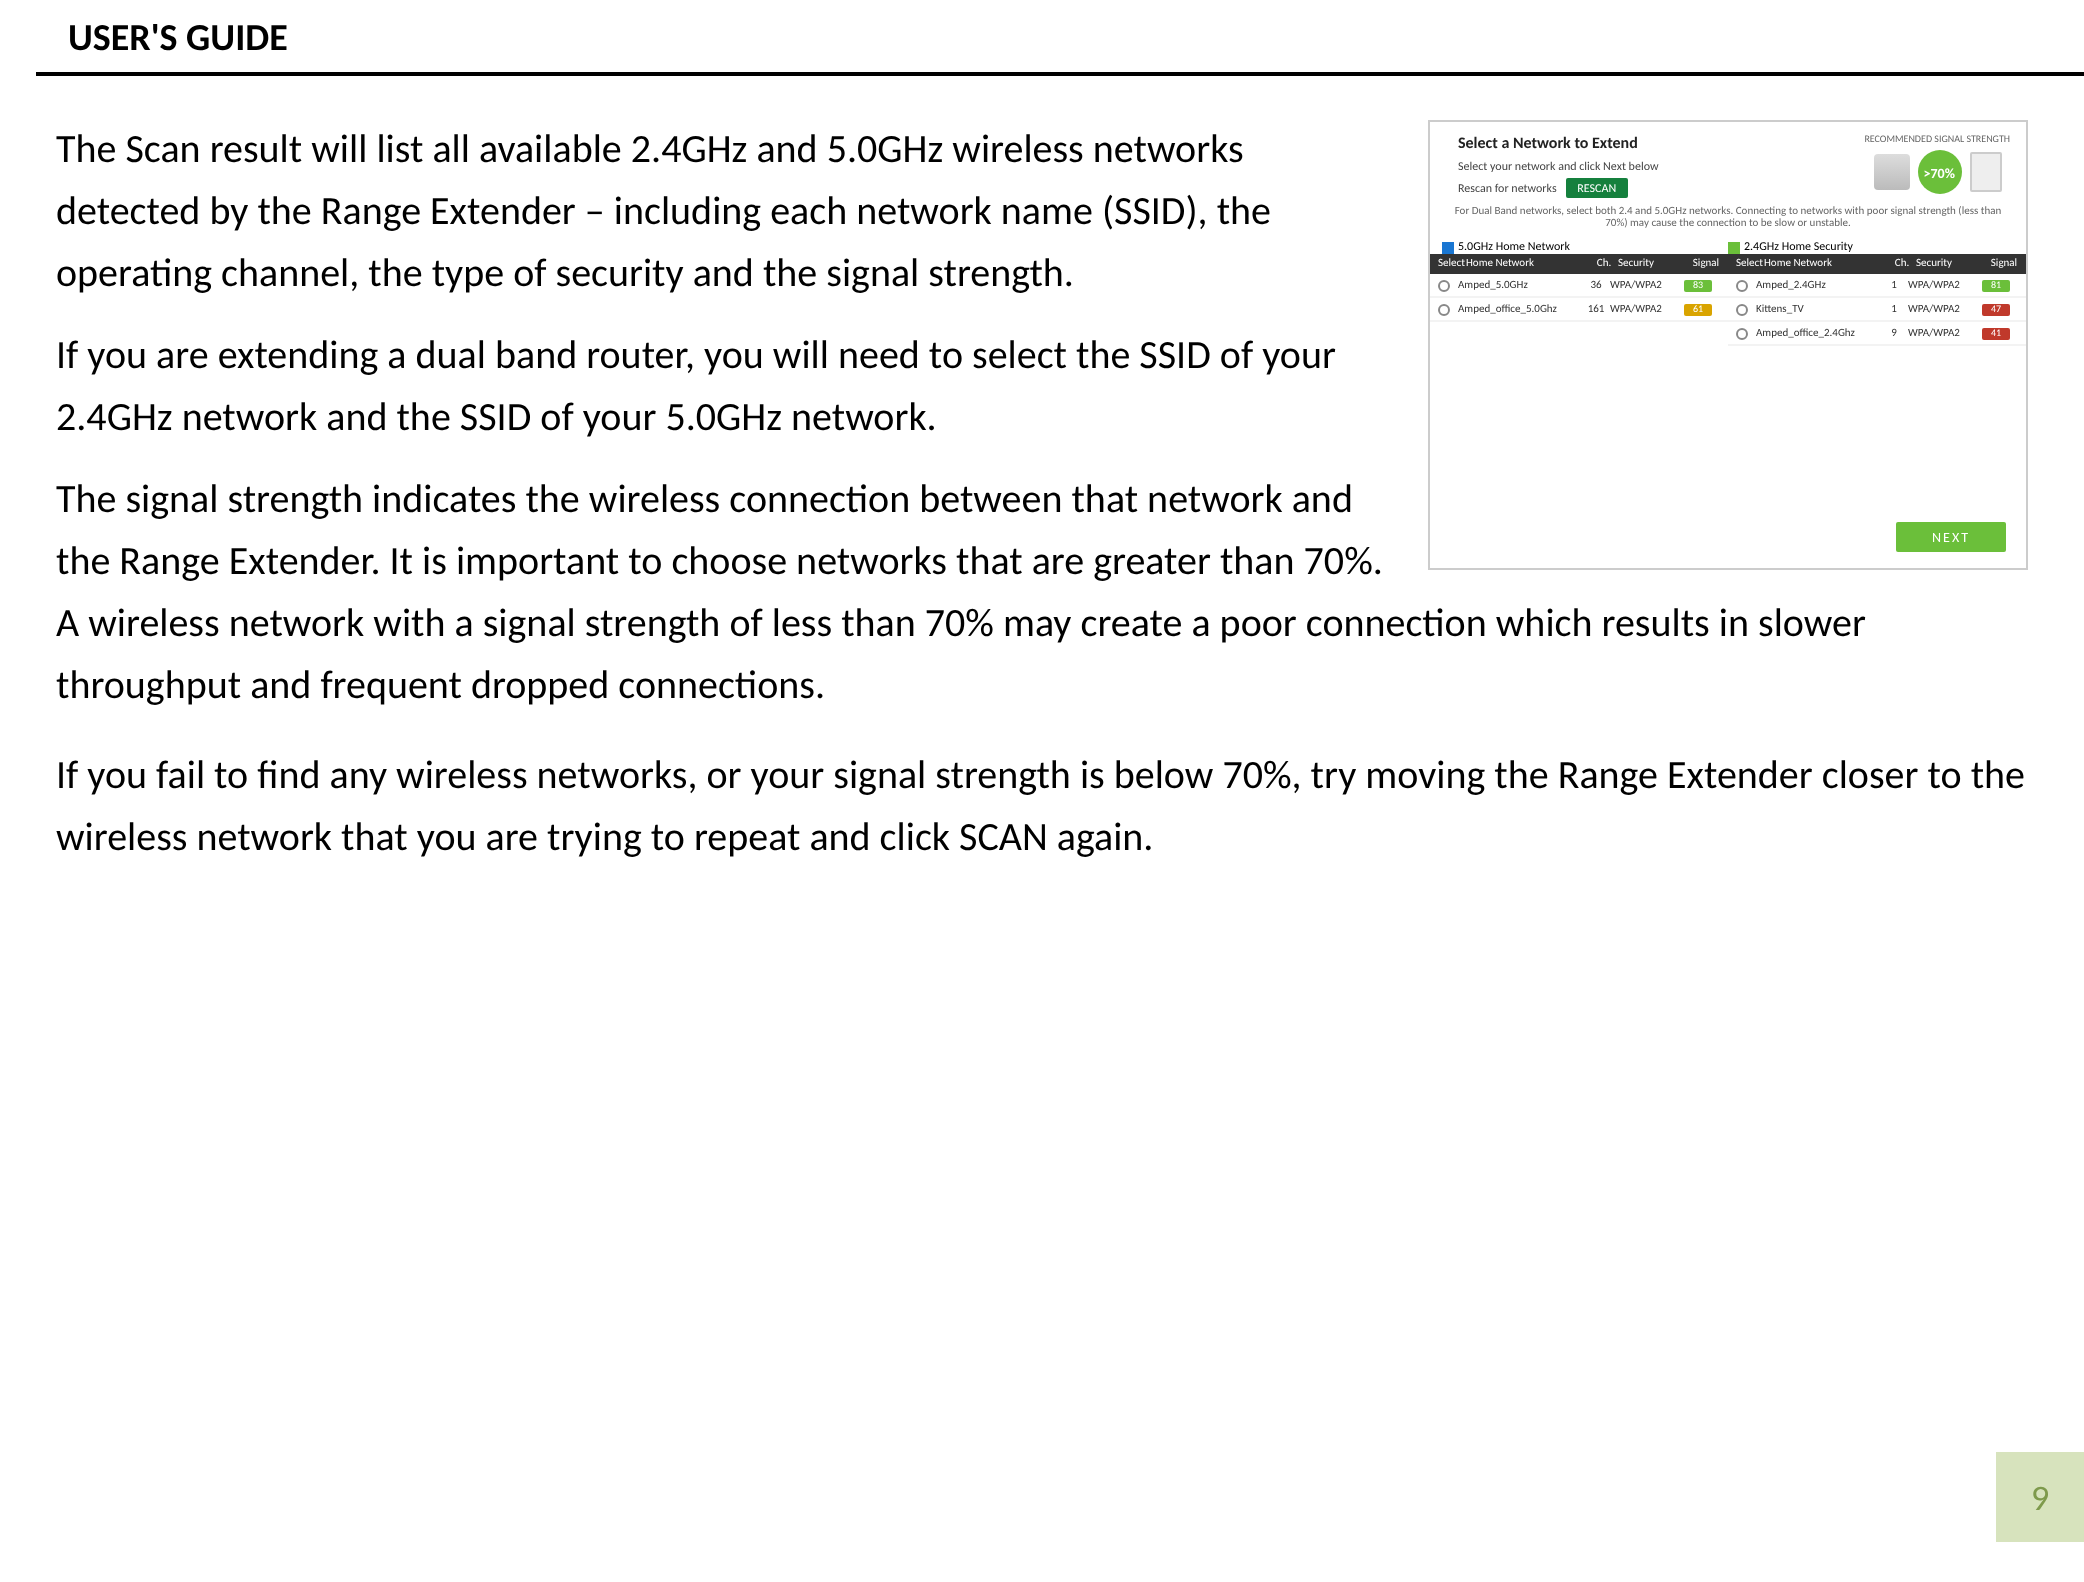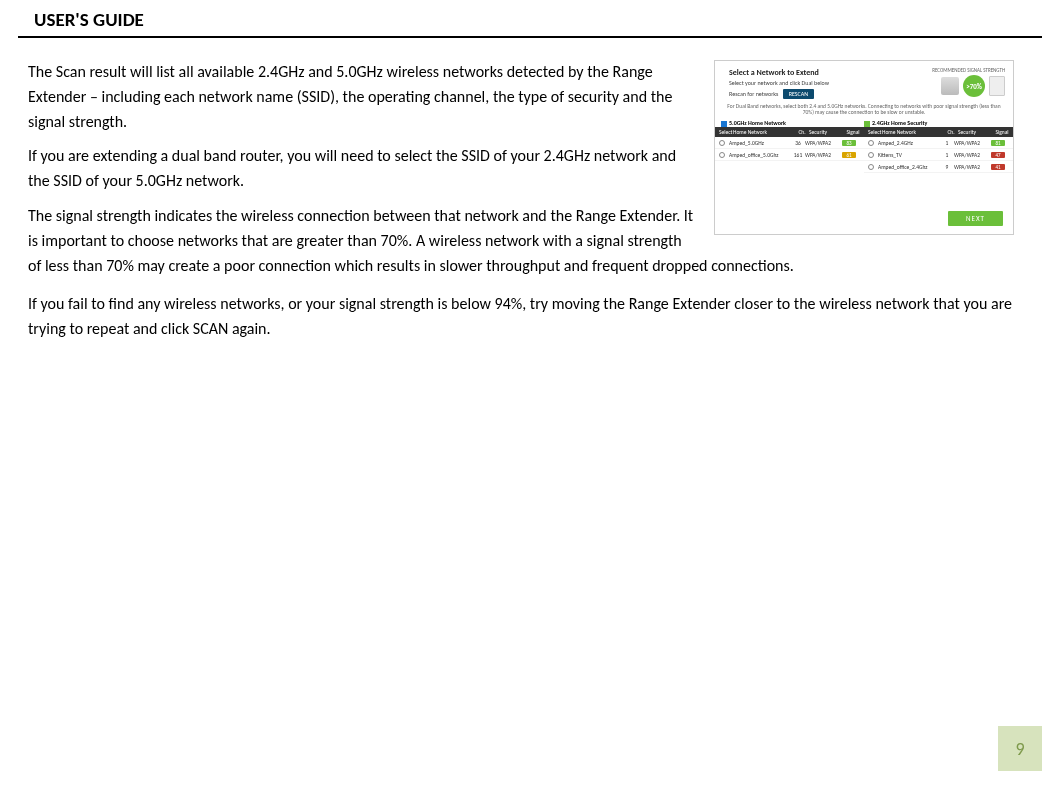--- a/index.html
+++ b/index.html
@@ -39,53 +39,53 @@
   font-size: 16px;
   color: #000;
   margin-bottom: 24px;
 }
 .body-wrap {
   overflow: hidden;
 }
 .screenshot {
   float: right;
   width: 300px;
-  height: 175px;
+  height: 225px;
   border: 1px solid #ccc;
   margin: 0 0 12px 18px;
   font-size: 7px;
   background: #fff;
   position: relative;
 }
 .shot-head {
   padding: 6px 8px 2px 14px;
   display: flex;
   justify-content: space-between;
 }
 .shot-head-left { width: 170px; }
 .shot-title { font-weight: bold; font-size: 8px; color: #222; }
 .shot-sub { font-size: 6px; color: #444; margin-top: 2px; }
 .shot-rescan {
   display: inline-block;
-  background: #0c4a6e;
+  background: #15803d;
   color: #fff;
   font-size: 6px;
   padding: 1px 6px;
   margin-left: 3px;
   border-radius: 1px;
 }
 .shot-reco {
   text-align: center;
   font-size: 5px;
   color: #666;
 }
 .shot-signal {
   display: flex;
   align-items: center;
-  justify-content: flex-end;
+  justify-content: center;
   gap: 4px;
   margin-top: 2px;
 }
 .shot-router {
   width: 18px; height: 18px;
   background: linear-gradient(#ddd,#bbb);
   border-radius: 2px;
 }
 .shot-pct {
   width: 22px; height: 22px;
@@ -109,21 +109,21 @@
   color: #666;
   text-align: center;
   padding: 2px 10px;
   line-height: 1.1;
 }
 .shot-bands {
   display: flex;
   font-size: 6px;
   padding: 2px 6px 0 6px;
 }
-.shot-bands > div { width: 50%; display: flex; align-items: flex-end; gap: 2px; font-weight: bold; }
+.shot-bands > div { width: 50%; display: flex; align-items: flex-end; gap: 2px; }
 .band-dot { width: 6px; height: 6px; }
 .band-dot.b5 { background: #1976d2; }
 .band-dot.b24 { background: #6bbf3a; }
 .shot-table-head {
   display: flex;
   background: #333;
   color: #fff;
   font-size: 5.5px;
   height: 10px;
   align-items: center;
@@ -156,21 +156,21 @@
   bottom: 8px;
   right: 10px;
   background: #6bbf3a;
   color: #fff;
   font-size: 7px;
   padding: 3px 18px;
   letter-spacing: 1px;
   border-radius: 1px;
 }
 p.body {
-  font-size: 16px;
+  font-size: 20px;
   color: #000;
   line-height: 1.55;
   margin-bottom: 10px;
 }
 .link-green { color: #5a8a1a; }
 .page-num {
   position: absolute;
   right: 0;
   bottom: 20px;
   width: 44px;
@@ -190,21 +190,21 @@
   <div class="header-title">USER'S GUIDE</div>
 </div>
 
 <div class="content">
 
   <div class="body-wrap">
     <div class="screenshot">
       <div class="shot-head">
         <div class="shot-head-left">
           <div class="shot-title">Select a Network to Extend</div>
-          <div class="shot-sub">Select your network and click Dual below</div>
+          <div class="shot-sub">Select your network and click Next below</div>
           <div class="shot-sub">
             <span>Rescan for networks</span>
             <span class="shot-rescan">RESCAN</span>
           </div>
         </div>
         <div class="shot-reco">
           <div>RECOMMENDED SIGNAL STRENGTH</div>
           <div class="shot-signal">
             <div class="shot-router"></div>
             <div class="shot-pct">&gt;70%</div>
@@ -277,17 +277,17 @@
             <div class="col-sig"><span class="sig r">41</span></div>
           </div>
         </div>
       </div>
       <div class="shot-next">NEXT</div>
     </div>
 
     <p class="body">The Scan result will list all available 2.4GHz and 5.0GHz wireless networks detected by the Range Extender – including each network name (SSID), the operating channel, the type of security and the signal strength.</p>
     <p class="body">If you are extending a dual band router, you will need to select the SSID of your 2.4GHz network and the SSID of your 5.0GHz network.</p>
     <p class="body">The signal strength indicates the wireless connection between that network and the Range Extender. It is important to choose networks that are greater than 70%. A wireless network with a signal strength of less than 70% may create a poor connection which results in slower throughput and frequent dropped connections.</p>
-    <p class="body" style="margin-top:14px">If you fail to find any wireless networks, or your signal strength is below 94%, try moving the Range Extender closer to the wireless network that you are trying to repeat and click SCAN again.</p>
+    <p class="body" style="margin-top:14px">If you fail to find any wireless networks, or your signal strength is below 70%, try moving the Range Extender closer to the wireless network that you are trying to repeat and click SCAN again.</p>
   </div>
 </div>
 
 <div class="page-num">9</div>
 
 </body></html>

